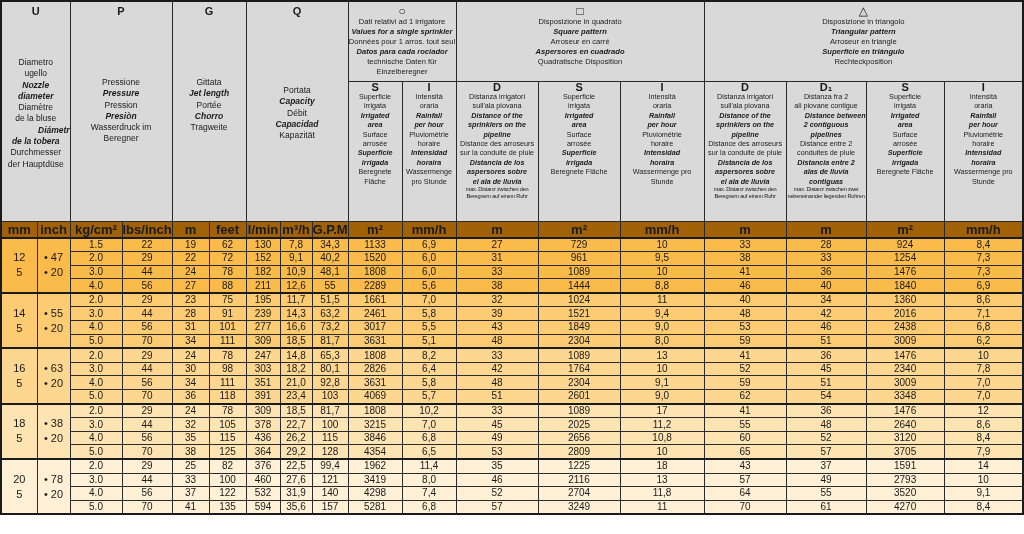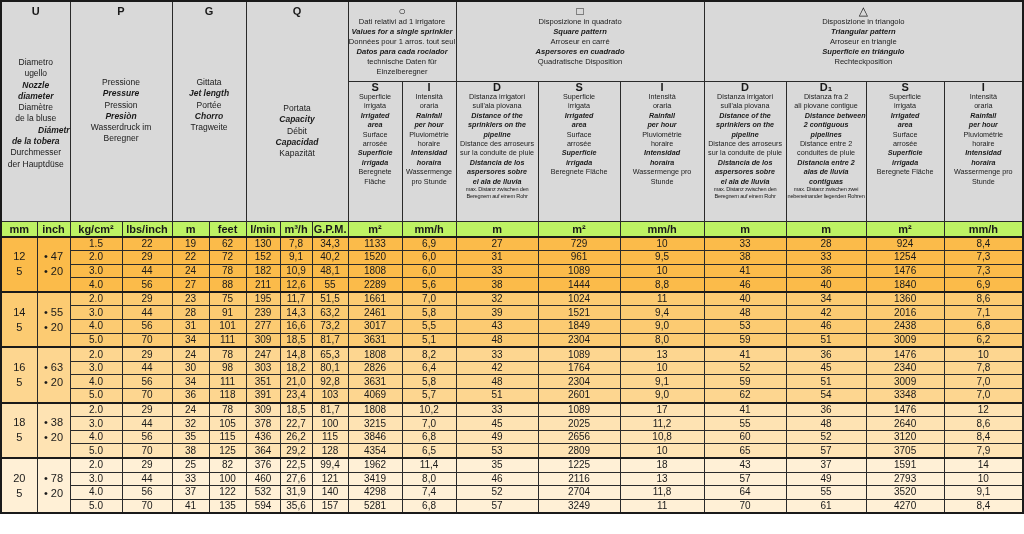--- a/index.html
+++ b/index.html
@@ -8,21 +8,21 @@
   td,th{border:1px solid #2a2a2a;padding:0;text-align:center;vertical-align:middle;overflow:hidden;}
   thead th{background:#d9d9d9;font-weight:normal;}
   .outer{border:2px solid #1a1a1a;}
   .letter{font-size:11px;font-weight:bold;font-family:"Liberation Sans",sans-serif;}
   .hdr-letter-row th{vertical-align:top;padding-top:3px;}
   .big-desc{font-size:8.5px;line-height:11.3px;}
   .pat-desc{font-size:7.6px;line-height:10px;}
   .sub-desc{font-size:7.2px;line-height:9.4px;vertical-align:top;padding-top:1px;}
   .sub-desc .tiny{font-size:5.6px;line-height:7px;letter-spacing:-0.2px;}
   .sym{font-size:12px;line-height:12px;display:block;}
-  .units th{background:#bef264;font-weight:bold;font-size:11px;height:14px;border-top:1.5px solid #1a1a1a;border-bottom:1.5px solid #1a1a1a;}
+  .units th{background:#a16207;font-weight:bold;font-size:13px;height:14px;border-top:1.5px solid #1a1a1a;border-bottom:1.5px solid #1a1a1a;}
   tbody td{font-size:10px;height:12.6px;line-height:12px;}
   tr.gstart td{border-top:2px solid #1a1a1a;}
   .nz{font-size:11px;line-height:15px;}
   .g0{background:#fbbb4a;}
   .g1{background:#fccb72;}
   .g2{background:#fdd690;}
   .g3{background:#fee3b3;}
   .g4{background:#fff0d6;}
   .dotv{display:block;}
 </style>
@@ -83,21 +83,21 @@
         <div class="big-desc" style="margin-top:60px">
             <div>Gittata</div>
             <div style="font-style: italic; font-weight: bold;">Jet length</div>
             <div>Portée</div>
             <div style="font-style: italic; font-weight: bold;">Chorro</div>
             <div>Tragweite</div>
           </div>
       </th>
       <th colspan="3" rowspan="2">
         <div class="letter">Q</div>
-        <div class="big-desc" style="margin-top:86px">
+        <div class="big-desc" style="margin-top:68px">
             <div>Portata</div>
             <div style="font-style: italic; font-weight: bold;">Capacity</div>
             <div>Débit</div>
             <div style="font-style: italic; font-weight: bold;">Capacidad</div>
             <div>Kapazität</div>
           </div>
       </th>
       <th colspan="2">
         <span class="sym">○</span>
         <div class="pat-desc">

